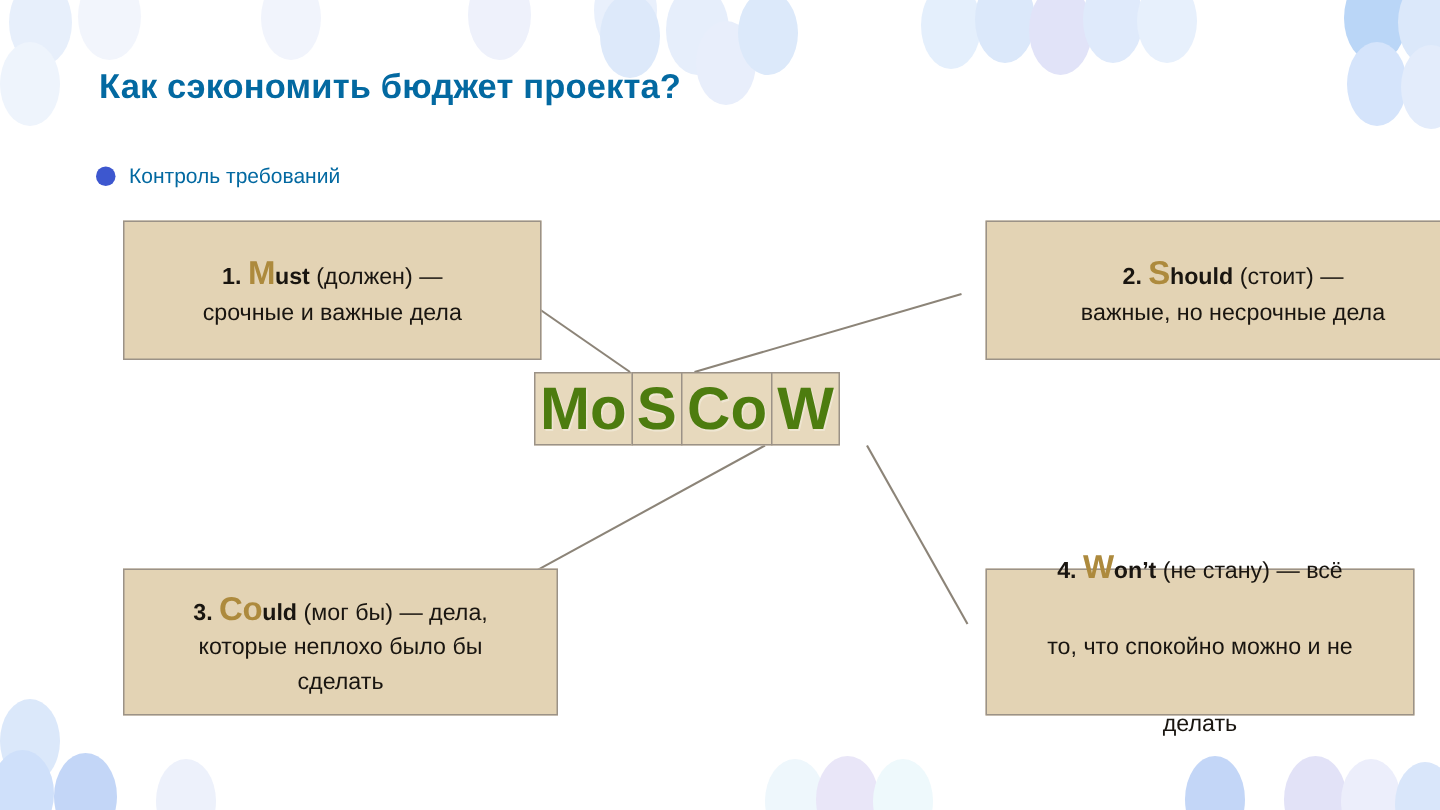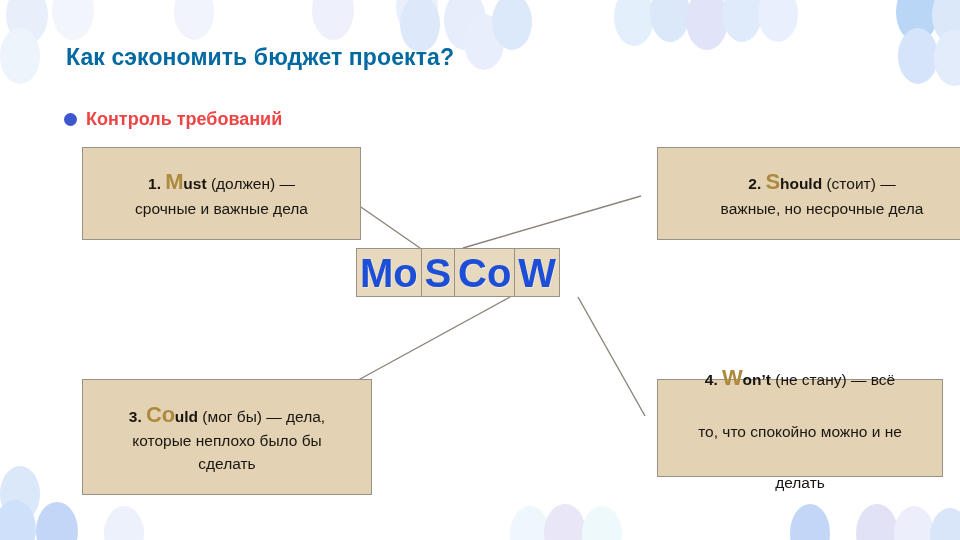--- a/index.html
+++ b/index.html
@@ -45,23 +45,23 @@
     gap: 9px;
   }
   #bullet-dot {
     width: 13px;
     height: 13px;
     border-radius: 50%;
     background: #3d57cf;
     flex: none;
   }
   #bullet-label {
-    font-size: 18px;
-    font-weight: bold;
-    color: #ef4444;
+    font-size: 14px;
+    font-weight: normal;
+    color: #0369a1;
     white-space: nowrap;
   }
 
   
   #connectors {
     position: absolute;
     left: 0;
     top: 0;
     width: 960px;
     height: 540px;
@@ -89,42 +89,42 @@
   .big {
     font-size: 22px;
     font-weight: bold;
     color: #ad8a3d;
     letter-spacing: -0.3px;
   }
   .kw { font-weight: bold; }
 
   #box1 { left: 66px;  top: 147px; width: 279px; height: 93px; }
   #box2 { left: 641px; top: 147px; width: 330px; height: 93px; }
-  #box3 { left: 66px;  top: 379px; width: 290px; height: 116px; }
+  #box3 { left: 66px;  top: 379px; width: 290px; height: 98px; }
   #box4 { left: 641px; top: 379px; width: 286px; height: 98px; gap: 28px; }
 
   
   #moscow {
     position: absolute;
     left: 356px;
     top: 248px;
     height: 49px;
     display: flex;
   }
   #moscow .cell {
     box-sizing: border-box;
     background: #e7d9bd;
     border: 1.2px solid #9b9287;
     margin-left: -1.2px;
     display: flex;
     align-items: center;
     justify-content: center;
     font-size: 40px;
     font-weight: bold;
-    color: #1d4ed8;
+    color: #4d7c0f;
     letter-spacing: 0px;
     text-shadow: 1px 1px 0 #efe6d2;
     line-height: 1;
     padding: 0 3px;
   }
   #moscow .cell:first-child { margin-left: 0; }
 </style>
 </head>
 <body>
 

